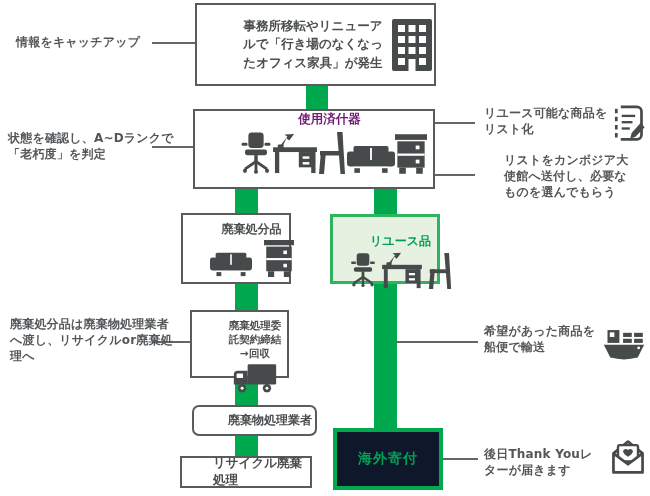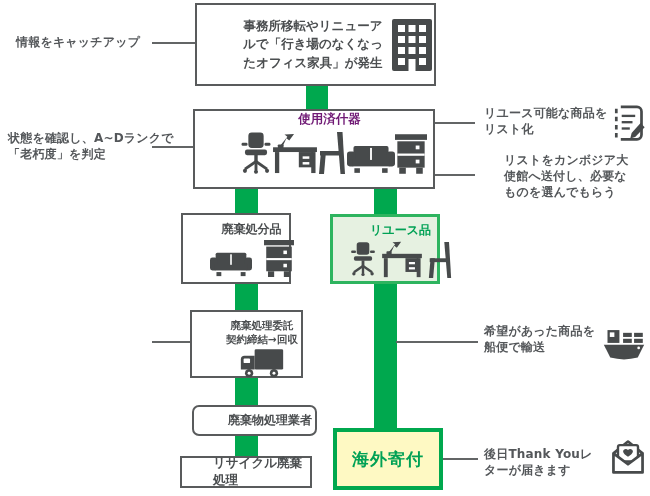--- a/index.html
+++ b/index.html
@@ -23,34 +23,34 @@
   .used-box .ttl { text-align:center; font-size:12.5px; font-weight:700; color:#701a75; }
   .used-box .icons { display:flex; justify-content:space-between; align-items:flex-end; padding:4px 13px 0 13px; }
 
   
   .waste-box { left:181px; top:213px; width:110px; height:71px; }
   .waste-box .ttl { text-align:center; margin-top:6px; font-size:12px; font-weight:700; color:#4b4e50; }
   .waste-box .icons { display:flex; justify-content:center; gap:12px; align-items:flex-end; margin-top:2px; }
 
   
   .reuse-box { left:330px; top:214px; width:110px; height:70px; background:#e6f1e1; border:3px solid #2eb45f; }
-  .reuse-box .ttl { text-align:center; margin-top:5px; font-size:12px; font-weight:700; color:#00a155; }
+  .reuse-box .ttl { text-align:center; margin-top:16px; font-size:12px; font-weight:700; color:#00a155; }
   .reuse-box .icons { display:flex; justify-content:center; gap:5px; align-items:flex-end; margin-top:1px; }
 
   
-  .contract-box { left:190px; top:310px; width:113px; height:68px; }
+  .contract-box { left:190px; top:310px; width:99px; height:68px; }
   .contract-box .txt { margin:6px 3px 0 3px; text-align:center; font-size:10.5px; font-weight:700; color:#4b4e50; line-height:1.35; }
   .contract-box .icons { display:flex; justify-content:center; margin-top:2px; }
 
   
   .processor-box { left:192px; top:405px; width:125px; height:31px; display:flex; align-items:center; justify-content:center; font-size:12px; font-weight:700; color:#4b4e50;border-radius:7px; }
   .recycle-box { left:180px; top:456px; width:132px; height:32px; display:flex; align-items:center; justify-content:center; font-size:12.5px; font-weight:700; color:#4b4e50; }
 
   
-  .donation-box { left:333px; top:428px; width:110px; height:62px; background:#fef9c3; border:4px solid #00a84e; display:flex; align-items:center; justify-content:center; font-size:17px; font-weight:700; color:#00a155; letter-spacing:1px; }
+  .donation-box { left:333px; top:428px; width:110px; height:62px; background:#0f172a; border:4px solid #00a84e; display:flex; align-items:center; justify-content:center; font-size:14px; font-weight:700; color:#00a155; letter-spacing:1px; }
 
   .ricon { position:absolute; }
   svg { display:block; }
 </style>
 </head>
 <body>
 
 <div id="stage">
 
   <div class="flow" style="left:306px; top:85px; width:22px; height:26px;"></div>
@@ -250,20 +250,21 @@
   <div class="box recycle-box">
     <span>リサイクル廃棄処理</span>
   </div>
 
   <div class="donation-box" style="position:absolute;">
     <span>海外寄付</span>
   </div>
 
   <div class="side-label" style="left:8px; top:131px; width:172px;">状態を確認し、A~Dランクで「老朽度」を判定</div>
   <div class="side-label" style="left:16px; top:35px; width:140px;">情報をキャッチアップ</div>
+  <div class="side-label" style="left:10px; top:317px; width:168px;">廃棄処分品は廃棄物処理業者へ渡し、リサイクルor廃棄処理へ</div>
 
   <div class="side-label" style="left:484px; top:106px; width:126px;">リユース可能な商品をリスト化</div>
   <div class="side-label" style="left:504px; top:153px; width:128px;">リストをカンボジア大使館へ送付し、必要なものを選んでもらう</div>
   <div class="side-label" style="left:484px; top:447px; width:112px;">後日Thank Youレターが届きます</div>
   <div class="side-label" style="left:484px; top:324px; width:116px;">希望があった商品を船便で輸送</div>
 
   <div class="ricon" style="left:610px; top:104px;">
     <svg width="36" height="40" viewBox="0 0 40 44">
       <path d="M12,3 h18 a5,5 0 0 1 5,5 v26 a5,5 0 0 1 -5,5 h-18" fill="none" stroke="#474a4b" stroke-width="3"></path>
       <line x1="7" y1="5" x2="7" y2="39" stroke="#474a4b" stroke-width="3" stroke-dasharray="5,4"></line>

